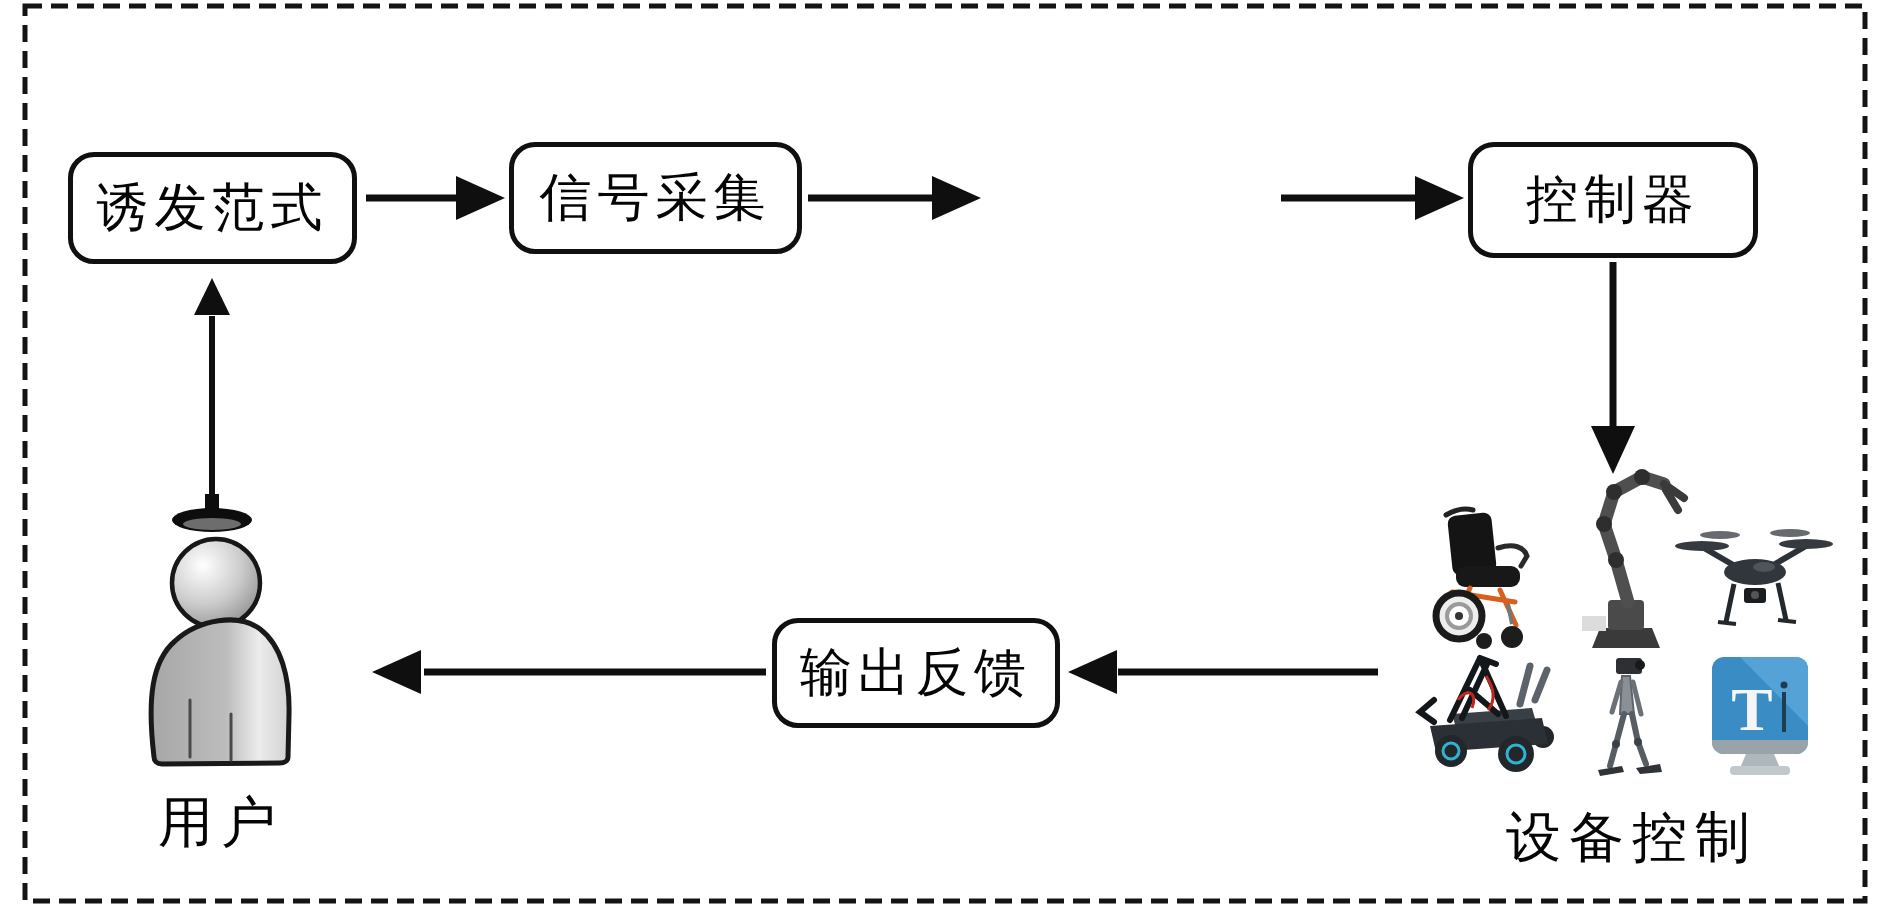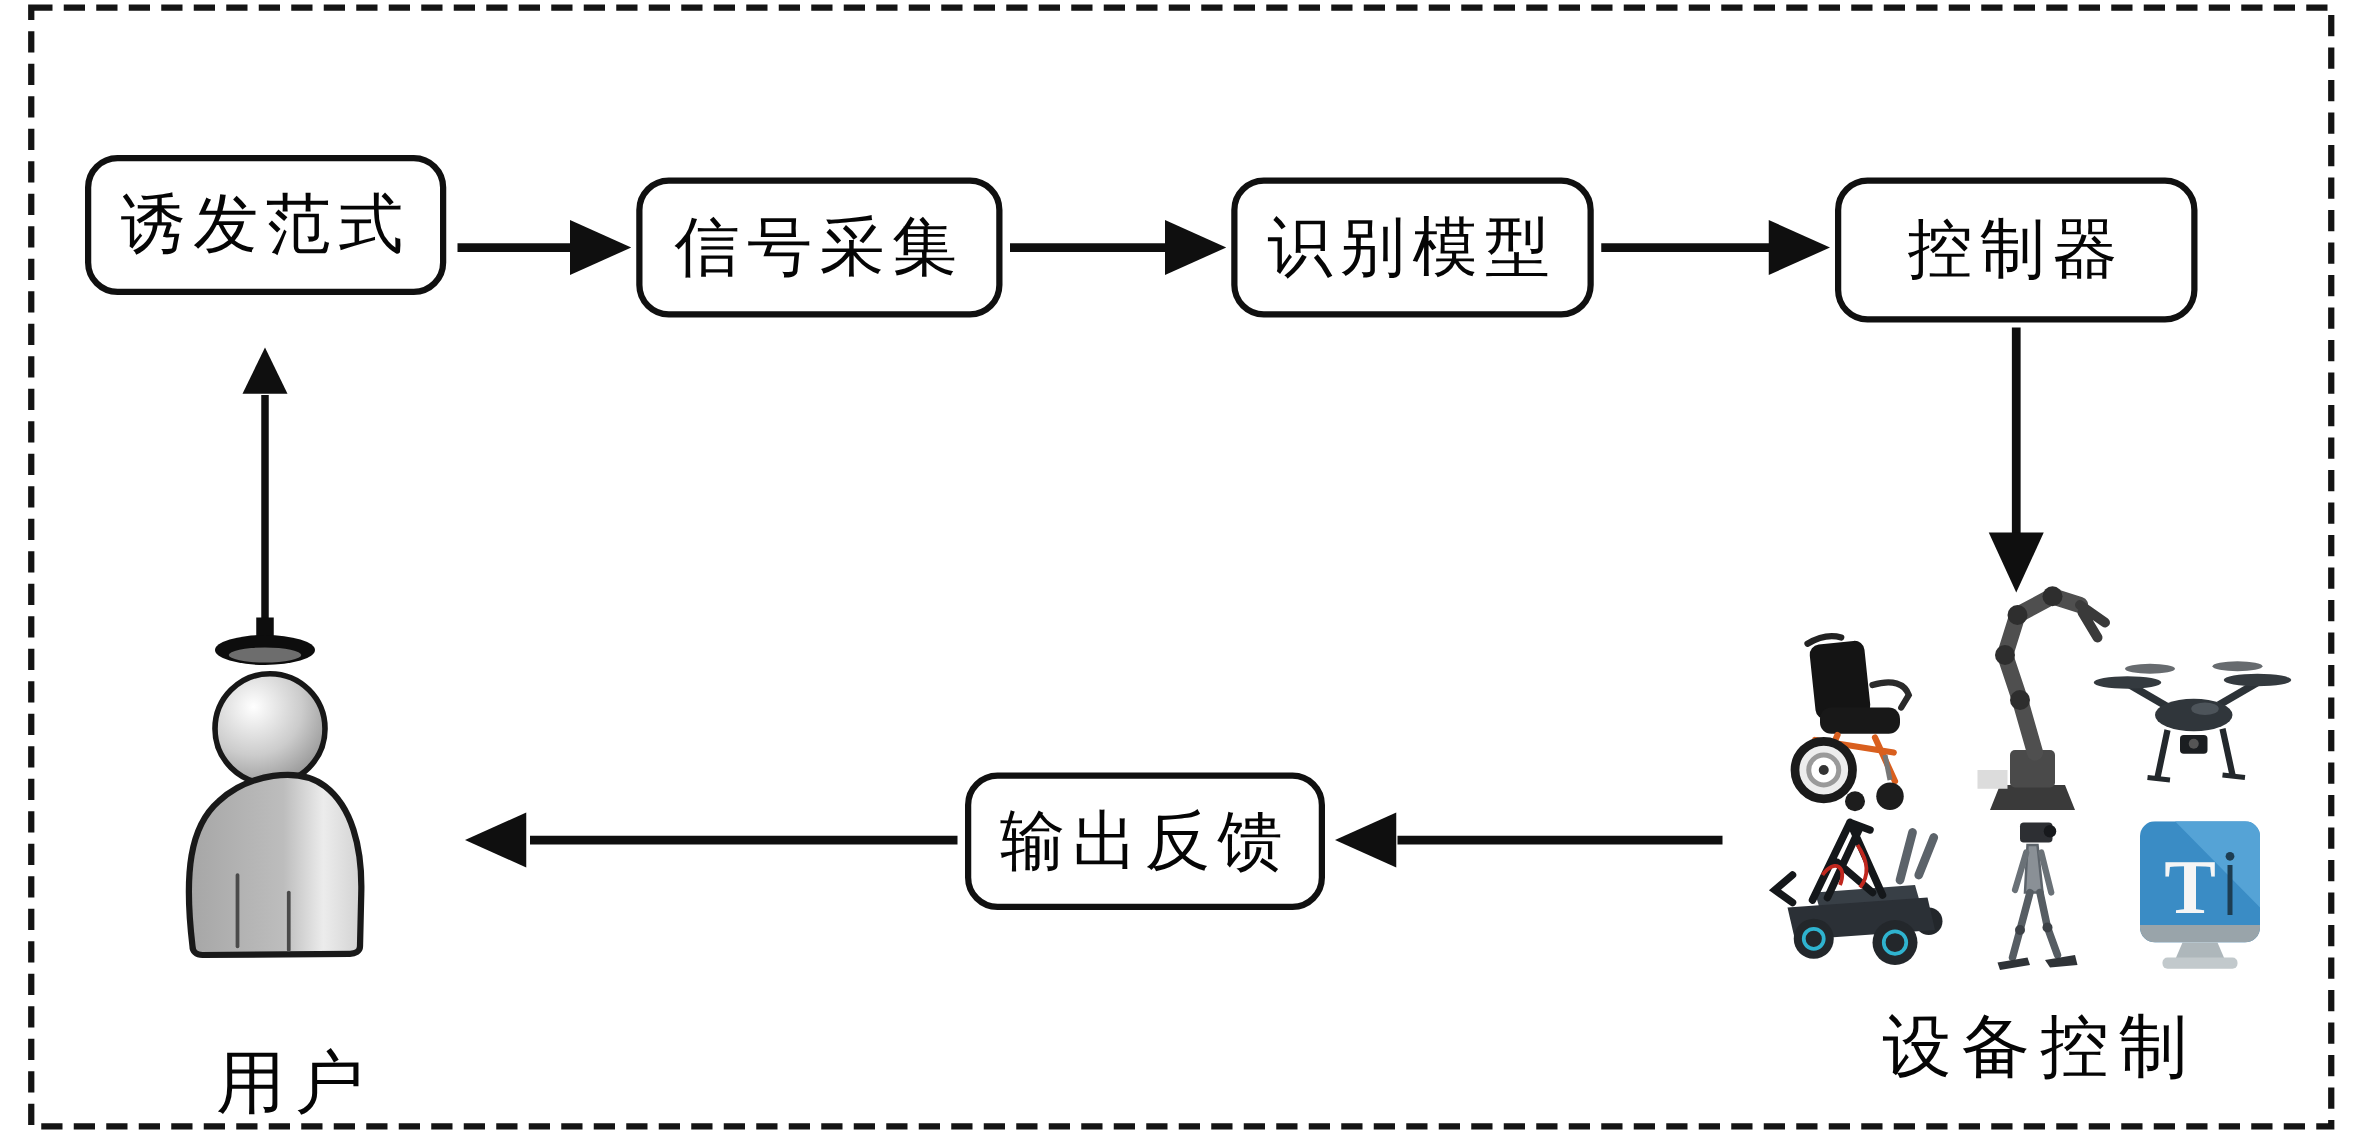--- a/index.html
+++ b/index.html
@@ -16,34 +16,34 @@
     box-sizing:border-box;
     background:#ffffff;
     border:5px solid #101010;
     border-radius:26px;
     display:flex;align-items:center;justify-content:center;
     font-size:52px;color:#050505;
     letter-spacing:6px;
     white-space:nowrap;
     z-index:3;
   }
-  .node-paradigm   {left:68px;  top:124px; width:289px; height:112px;}
+  .node-paradigm   {left:68px;  top:152px; width:289px; height:112px;}
   .node-acquisition{left:509px; top:142px; width:293px; height:112px;text-align:right;}
   .node-recognition{left:985px; top:142px; width:290px; height:112px;}
   .node-controller {left:1468px;top:142px; width:290px; height:116px;}
   .node-feedback   {left:772px; top:618px; width:288px; height:110px;}
   .caption{
     position:absolute;
     font-size:55px;color:#050505;
     letter-spacing:8px;
     text-align:center;
     white-space:nowrap;
     z-index:3;
   }
-  .caption-user{left:136px;top:786px;width:200px;margin-top:44px;}
+  .caption-user{left:121px;top:786px;width:200px;}
   .caption-devices{left:1497px;top:781px;width:270px;margin-top:20px;}
 </style>
 </head>
 <body>
 
 <div class="canvas">
 
   <svg class="layer" width="1890" height="908" viewBox="0 0 1890 908">
     <defs>
       <radialGradient id="headGrad" cx="35%" cy="30%" r="80%">
@@ -183,20 +183,19 @@
       <text x="1752" y="730" text-anchor="middle" font-size="62" font-weight="bold" font-family="'Liberation Serif','DejaVu Serif',serif" fill="#f5f5f5">T</text>
       <line x1="1784" y1="692" x2="1784" y2="732" stroke="#1d3d52" stroke-width="4"></line>
       <circle cx="1784" cy="685" r="3.5" fill="#1d3d52"></circle>
       <path d="M 1746 754 L 1774 754 L 1780 768 L 1740 768 Z" fill="#aeb7bb"></path>
       <rect x="1730" y="766" width="60" height="9" rx="4" fill="#c2c9cc"></rect>
     </g>
   </svg>
 
   <div class="node node-paradigm">诱发范式</div>
   <div class="node node-acquisition">信号采集</div>
-  <div class="node node-recognition">识别模型</div>
   <div class="node node-controller">控制器</div>
   <div class="node node-feedback">输出反馈</div>
 
   <div class="caption caption-user">用户</div>
   <div class="caption caption-devices">设备控制</div>
 
 </div>
 
 </body></html>

